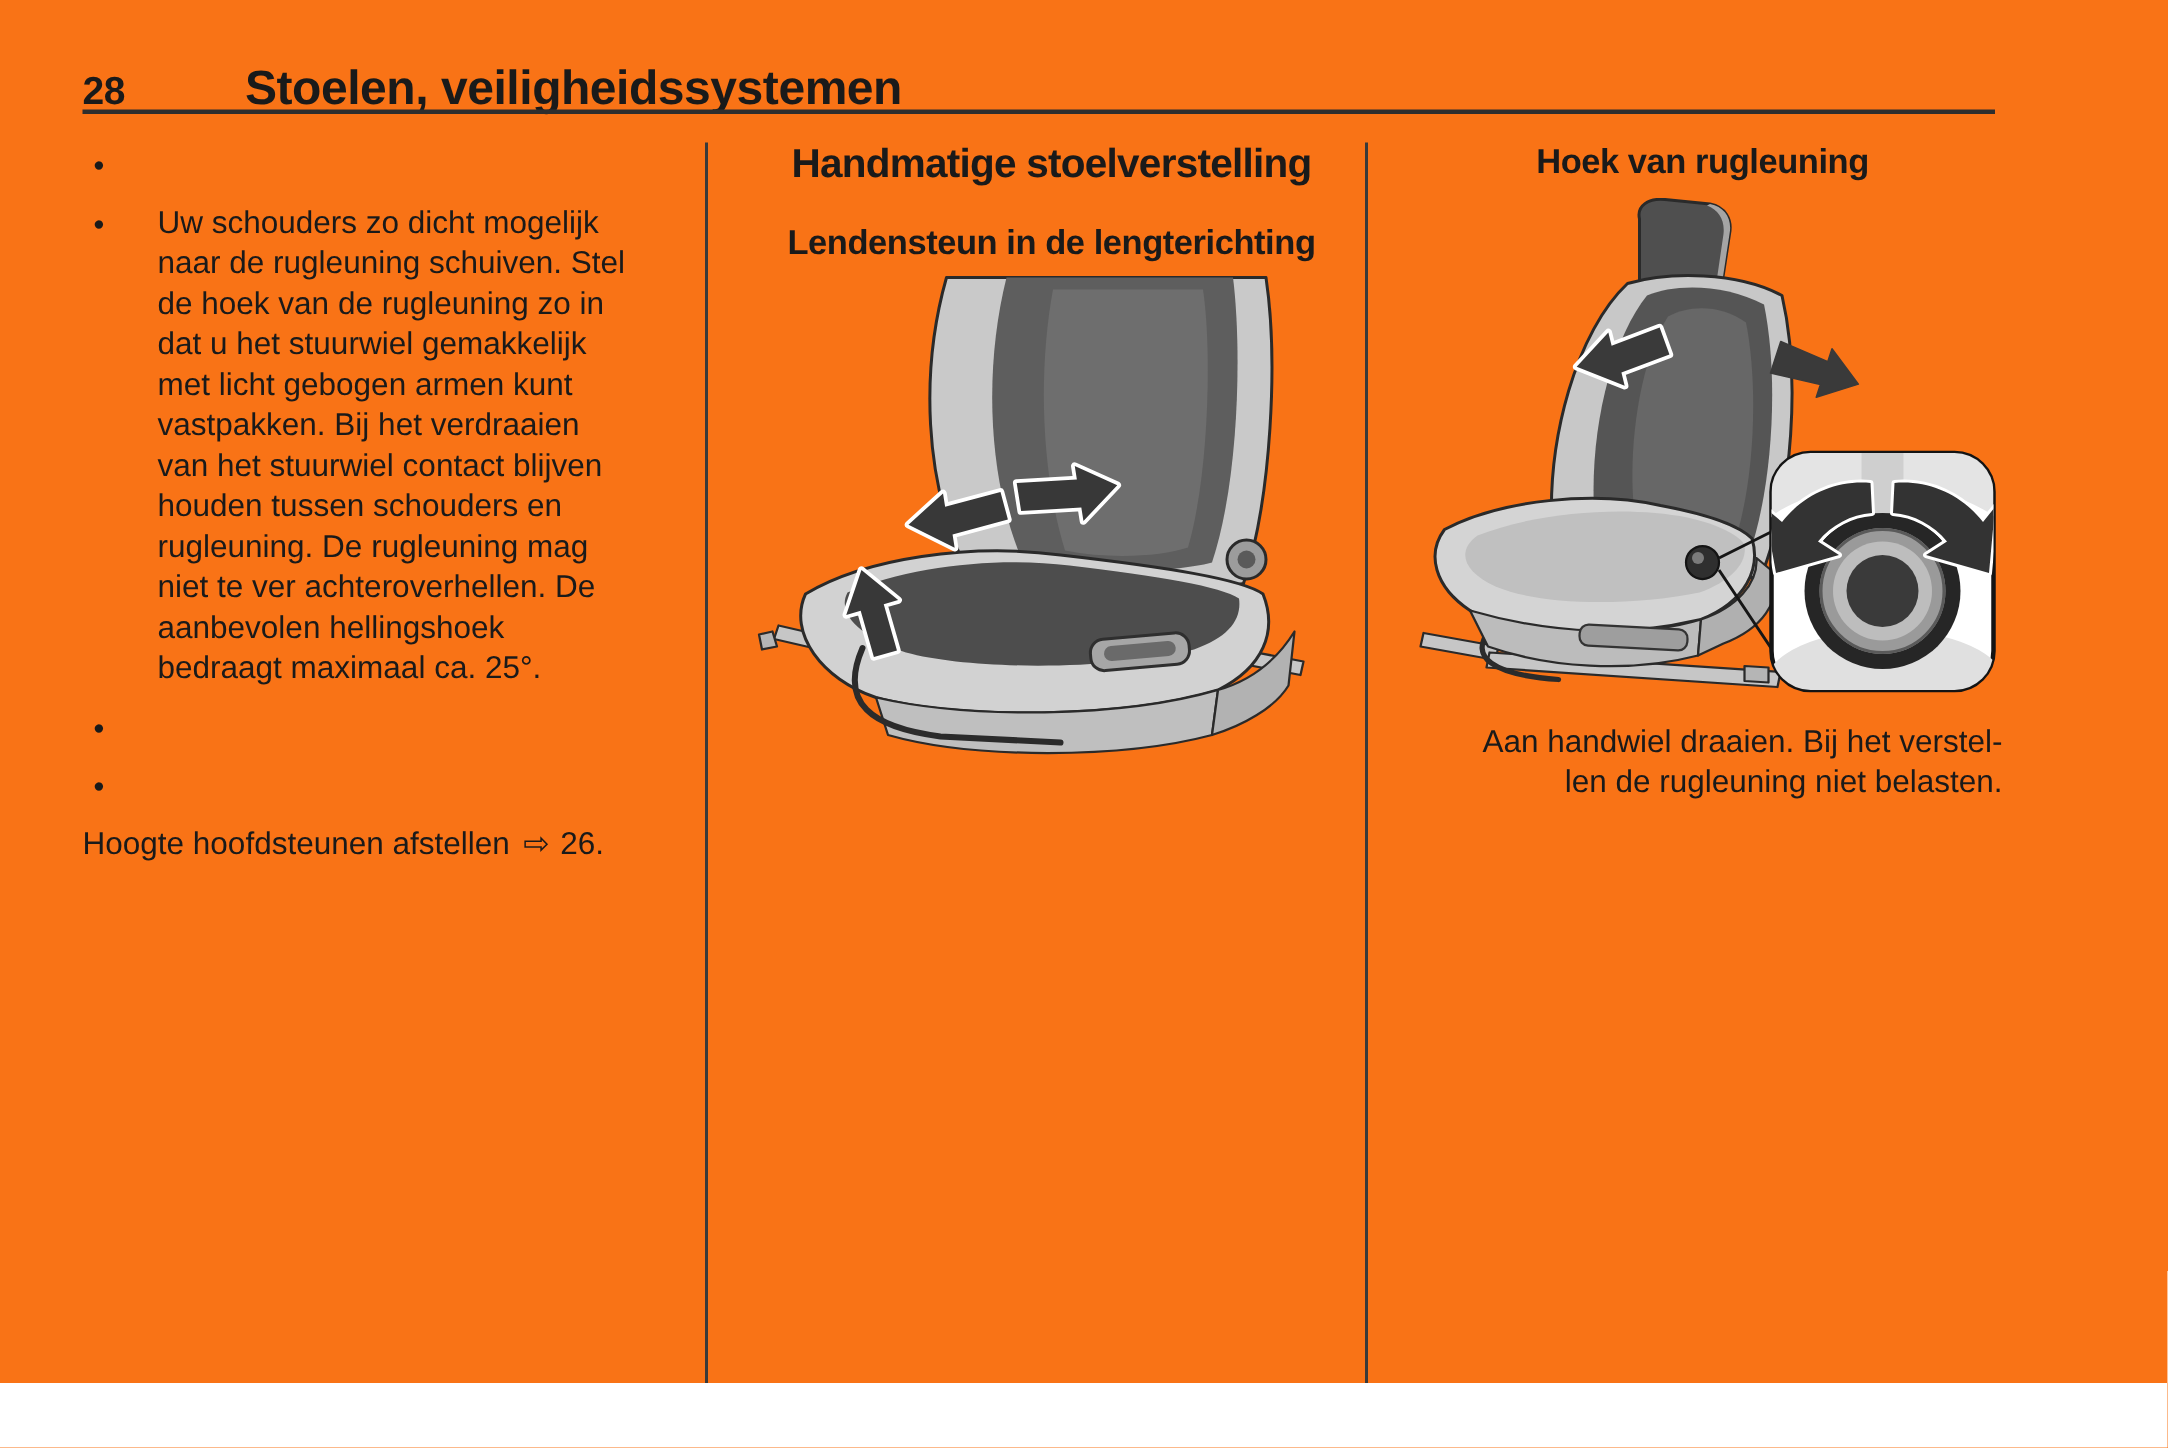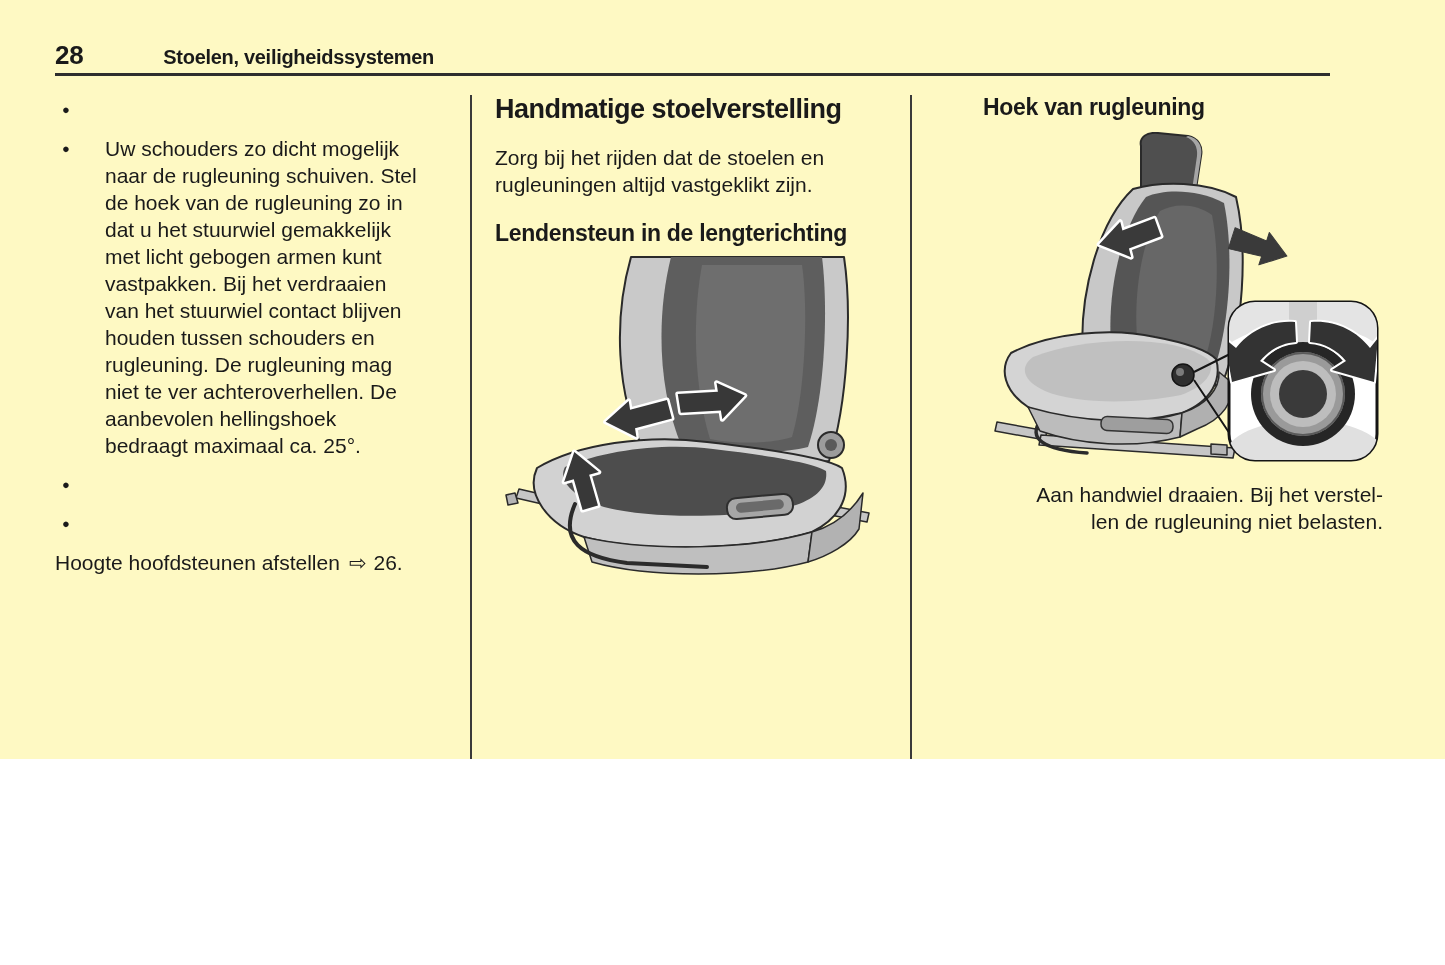--- a/index.html
+++ b/index.html
@@ -1,41 +1,41 @@
 <!DOCTYPE html>
 <html><head>
 <meta charset="utf-8">
 <style>
   html,body{margin:0;padding:0;background:#ffffff;}
   .page{
     position:relative;
-    width:1445px;height:759px;
-    background:#fef9c3;
+    width:1445px;height:922px;
+    background:#f97316;
     font-family:"Liberation Sans", sans-serif;
     color:#1a1a1a;
     overflow:hidden;
     text-decoration:underline;
   }
   
   .hdr{position:absolute;left:55px;top:40px;display:flex;align-items:baseline;}
   .pnum{font-size:26px;font-weight:700;letter-spacing:-0.3px;}
-  .ptitle{font-size:20px;font-weight:700;margin-left:80px;letter-spacing:-0.3px;}
+  .ptitle{font-size:32px;font-weight:700;margin-left:80px;letter-spacing:-0.3px;}
   .hrule{position:absolute;left:55px;top:73px;width:1275px;height:3px;background:#2e2e2e;}
   .vrule{position:absolute;top:95px;height:827px;width:2px;background:#3a3a3a;}
   .vrule1{left:470px;}
   .vrule2{left:910px;}
   
   .col{position:absolute;}
   .col1{left:55px;top:96px;width:410px;}
   .col2{left:495px;top:92px;width:412px;}
-  .col3{left:935px;top:92px;width:400px;margin-left:48px;}
+  .col3{left:935px;top:92px;width:400px;}
   
   .pre{white-space:pre-line;}
   .body{font-size:21px;line-height:27px;margin:0;}
-  h1,h2{margin:0;font-weight:700;white-space:nowrap;}
+  h1,h2{margin:0;font-weight:700;white-space:nowrap;text-align:center;}
   h1{font-size:27px;line-height:34px;letter-spacing:-0.5px;}
   h2{font-size:23px;line-height:30px;letter-spacing:-0.3px;}
   .col2 .intro{margin-top:18px;}
   .col2 h2{margin-top:20px;}
   .col2 figure{margin:7px 0 0 0;}
   .col2 .after-fig{margin-top:12px;}
   .col3 figure{margin:10px 0 0 0;}
   .col3 .after-fig{margin-top:14px;text-align:right;}
   
   .bullets{list-style:none;margin:0;padding:0;}
@@ -86,22 +86,20 @@
         <span class="dot">●</span>
       </li>
     </ul>
     <p class="ref">
       <span>Hoogte hoofdsteunen afstellen</span><span class="arrow">⇨</span><span>26.</span>
     </p>
   </section>
 
   <section class="col col2">
     <h1>Handmatige stoelverstelling</h1>
-    <p class="body pre intro">Zorg bij het rijden dat de stoelen en
-rugleuningen altijd vastgeklikt zijn.</p>
     <h2>Lendensteun in de lengterichting</h2>
 
     <figure>
       <svg width="395" height="335" viewBox="0 0 395 335">
         <g stroke-linejoin="round">
           <path d="M24,234 L102,252 L99,261 L21,243 Z" fill="#c6c6c6" stroke="#2a2a2a" stroke-width="1.5"></path>
           <path d="M20,238 l-9,2 2,10 10,-2 z" fill="#b5b5b5" stroke="#2a2a2a" stroke-width="1.5"></path>
           <path d="M332,250 L374,258 L372,267 L330,259 Z" fill="#c6c6c6" stroke="#2a2a2a" stroke-width="1.5"></path>
           <path d="M136,299 L340,276 L343,286 L139,309 Z" fill="#c6c6c6" stroke="#2a2a2a" stroke-width="1.5"></path>
           <path d="M127,302 l14,-2 3,10 -14,2 z" fill="#b5b5b5" stroke="#2a2a2a" stroke-width="1.5"></path>

